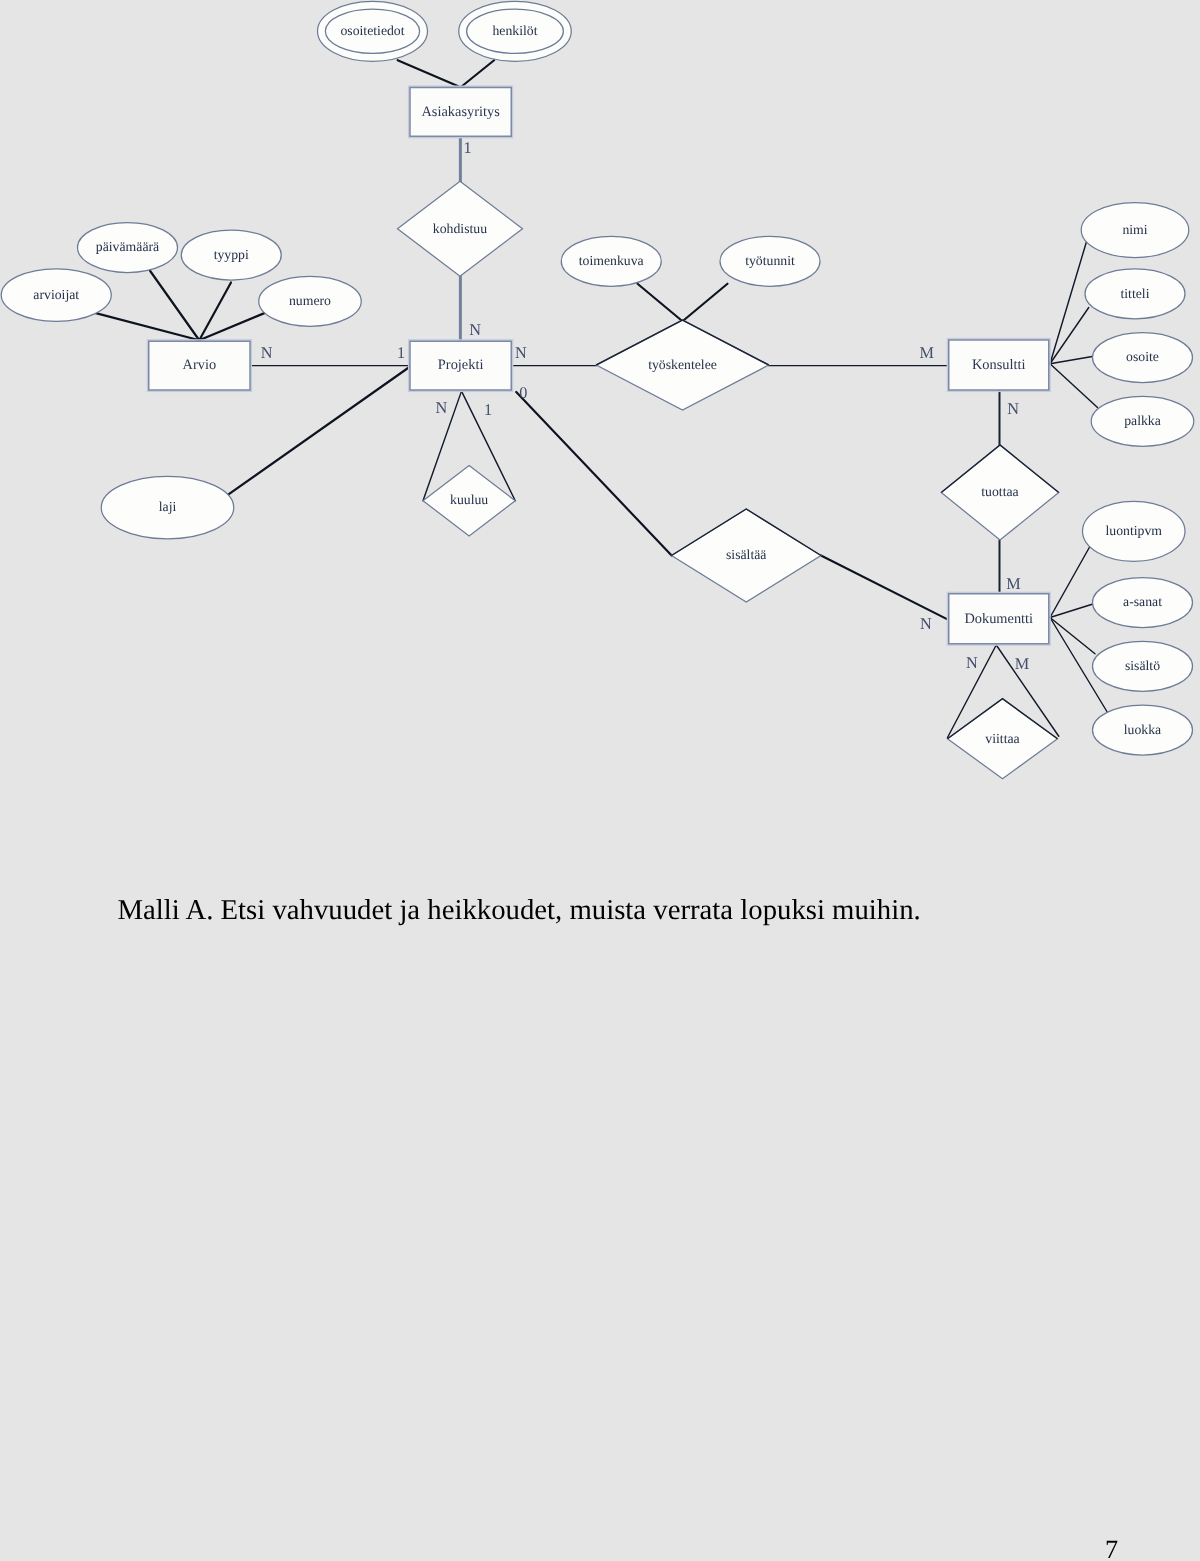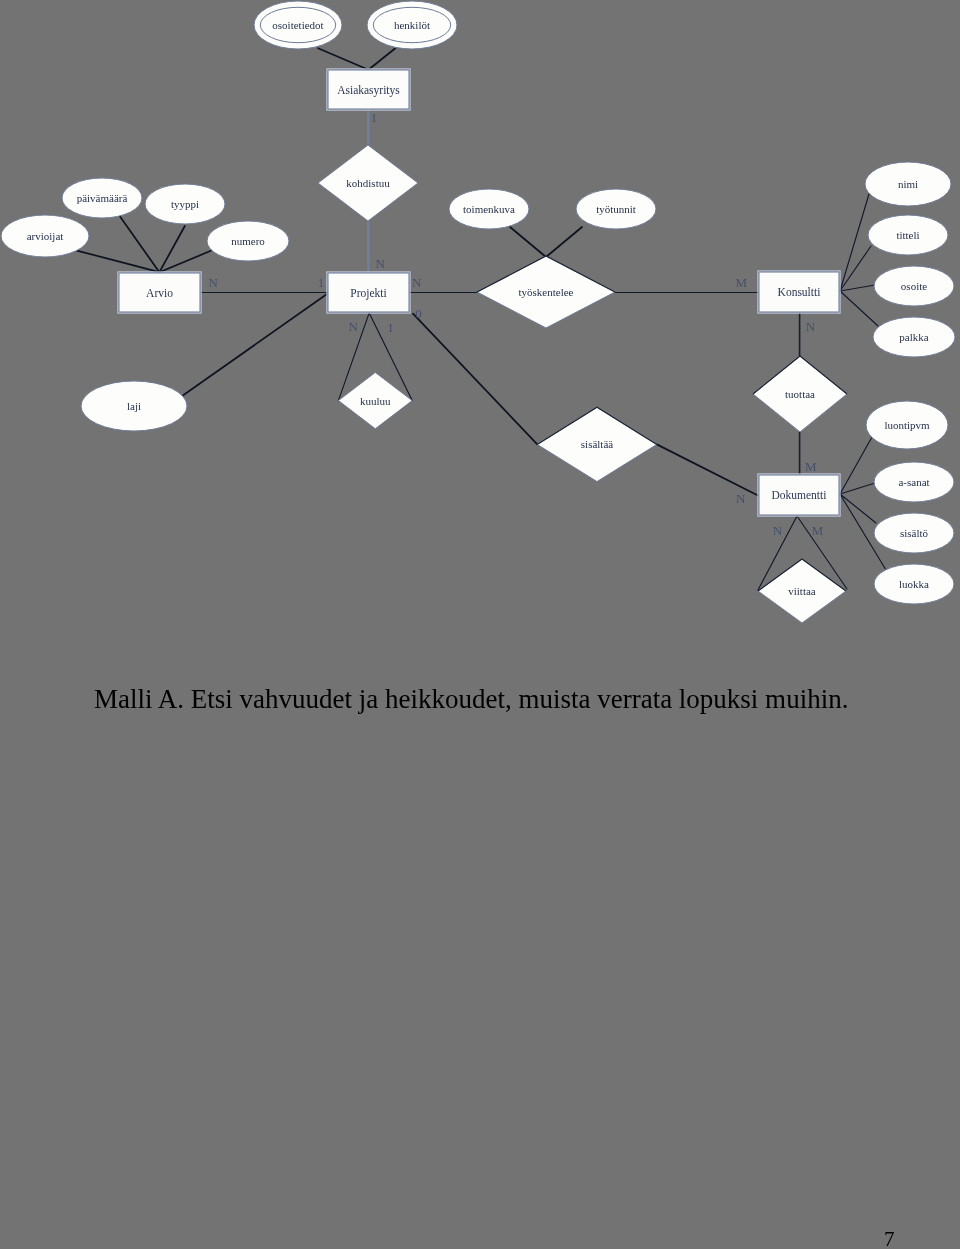--- a/index.html
+++ b/index.html
@@ -1,20 +1,20 @@
 <!DOCTYPE html>
 <html><head>
 <meta charset="utf-8">
 <title>Malli A - ER-kaavio</title>
 <style>
   html,body{margin:0;padding:0;background:#ffffff;}
   body{width:960px;height:1249px;font-family:"Liberation Serif",serif;overflow:hidden;}
-  #page{position:relative;width:960px;height:1249px;background:#737373;}
+  #page{position:relative;width:960px;height:1249px;background:#e5e5e5;}
   #diagram{position:absolute;left:0;top:0;width:960px;height:660px;filter:blur(0.35px);}
-  .caption{position:absolute;left:94px;top:684px;font-size:27px;color:#000;}
+  .caption{position:absolute;left:94px;top:715px;font-size:23px;color:#000;}
   .pageno{position:absolute;left:884px;top:1227px;font-size:21px;color:#000;}
   
   .ln{fill:none;stroke-linecap:round;}
   .ln.bold{stroke:#0d1420;stroke-width:1.75;}
   .ln.med {stroke:#72809c;stroke-width:2.4;}
   .ln.thin{stroke:#11192a;stroke-width:1.15;}
   .ln.dark{stroke:#18202f;stroke-width:1.6;}
   .attr-e{fill:#fdfdfc;stroke:#6d7c96;stroke-width:1;}
   .attr-t{font-family:"Liberation Serif",serif;font-size:11px;fill:#26324a;
           text-anchor:middle;dominant-baseline:central;}

